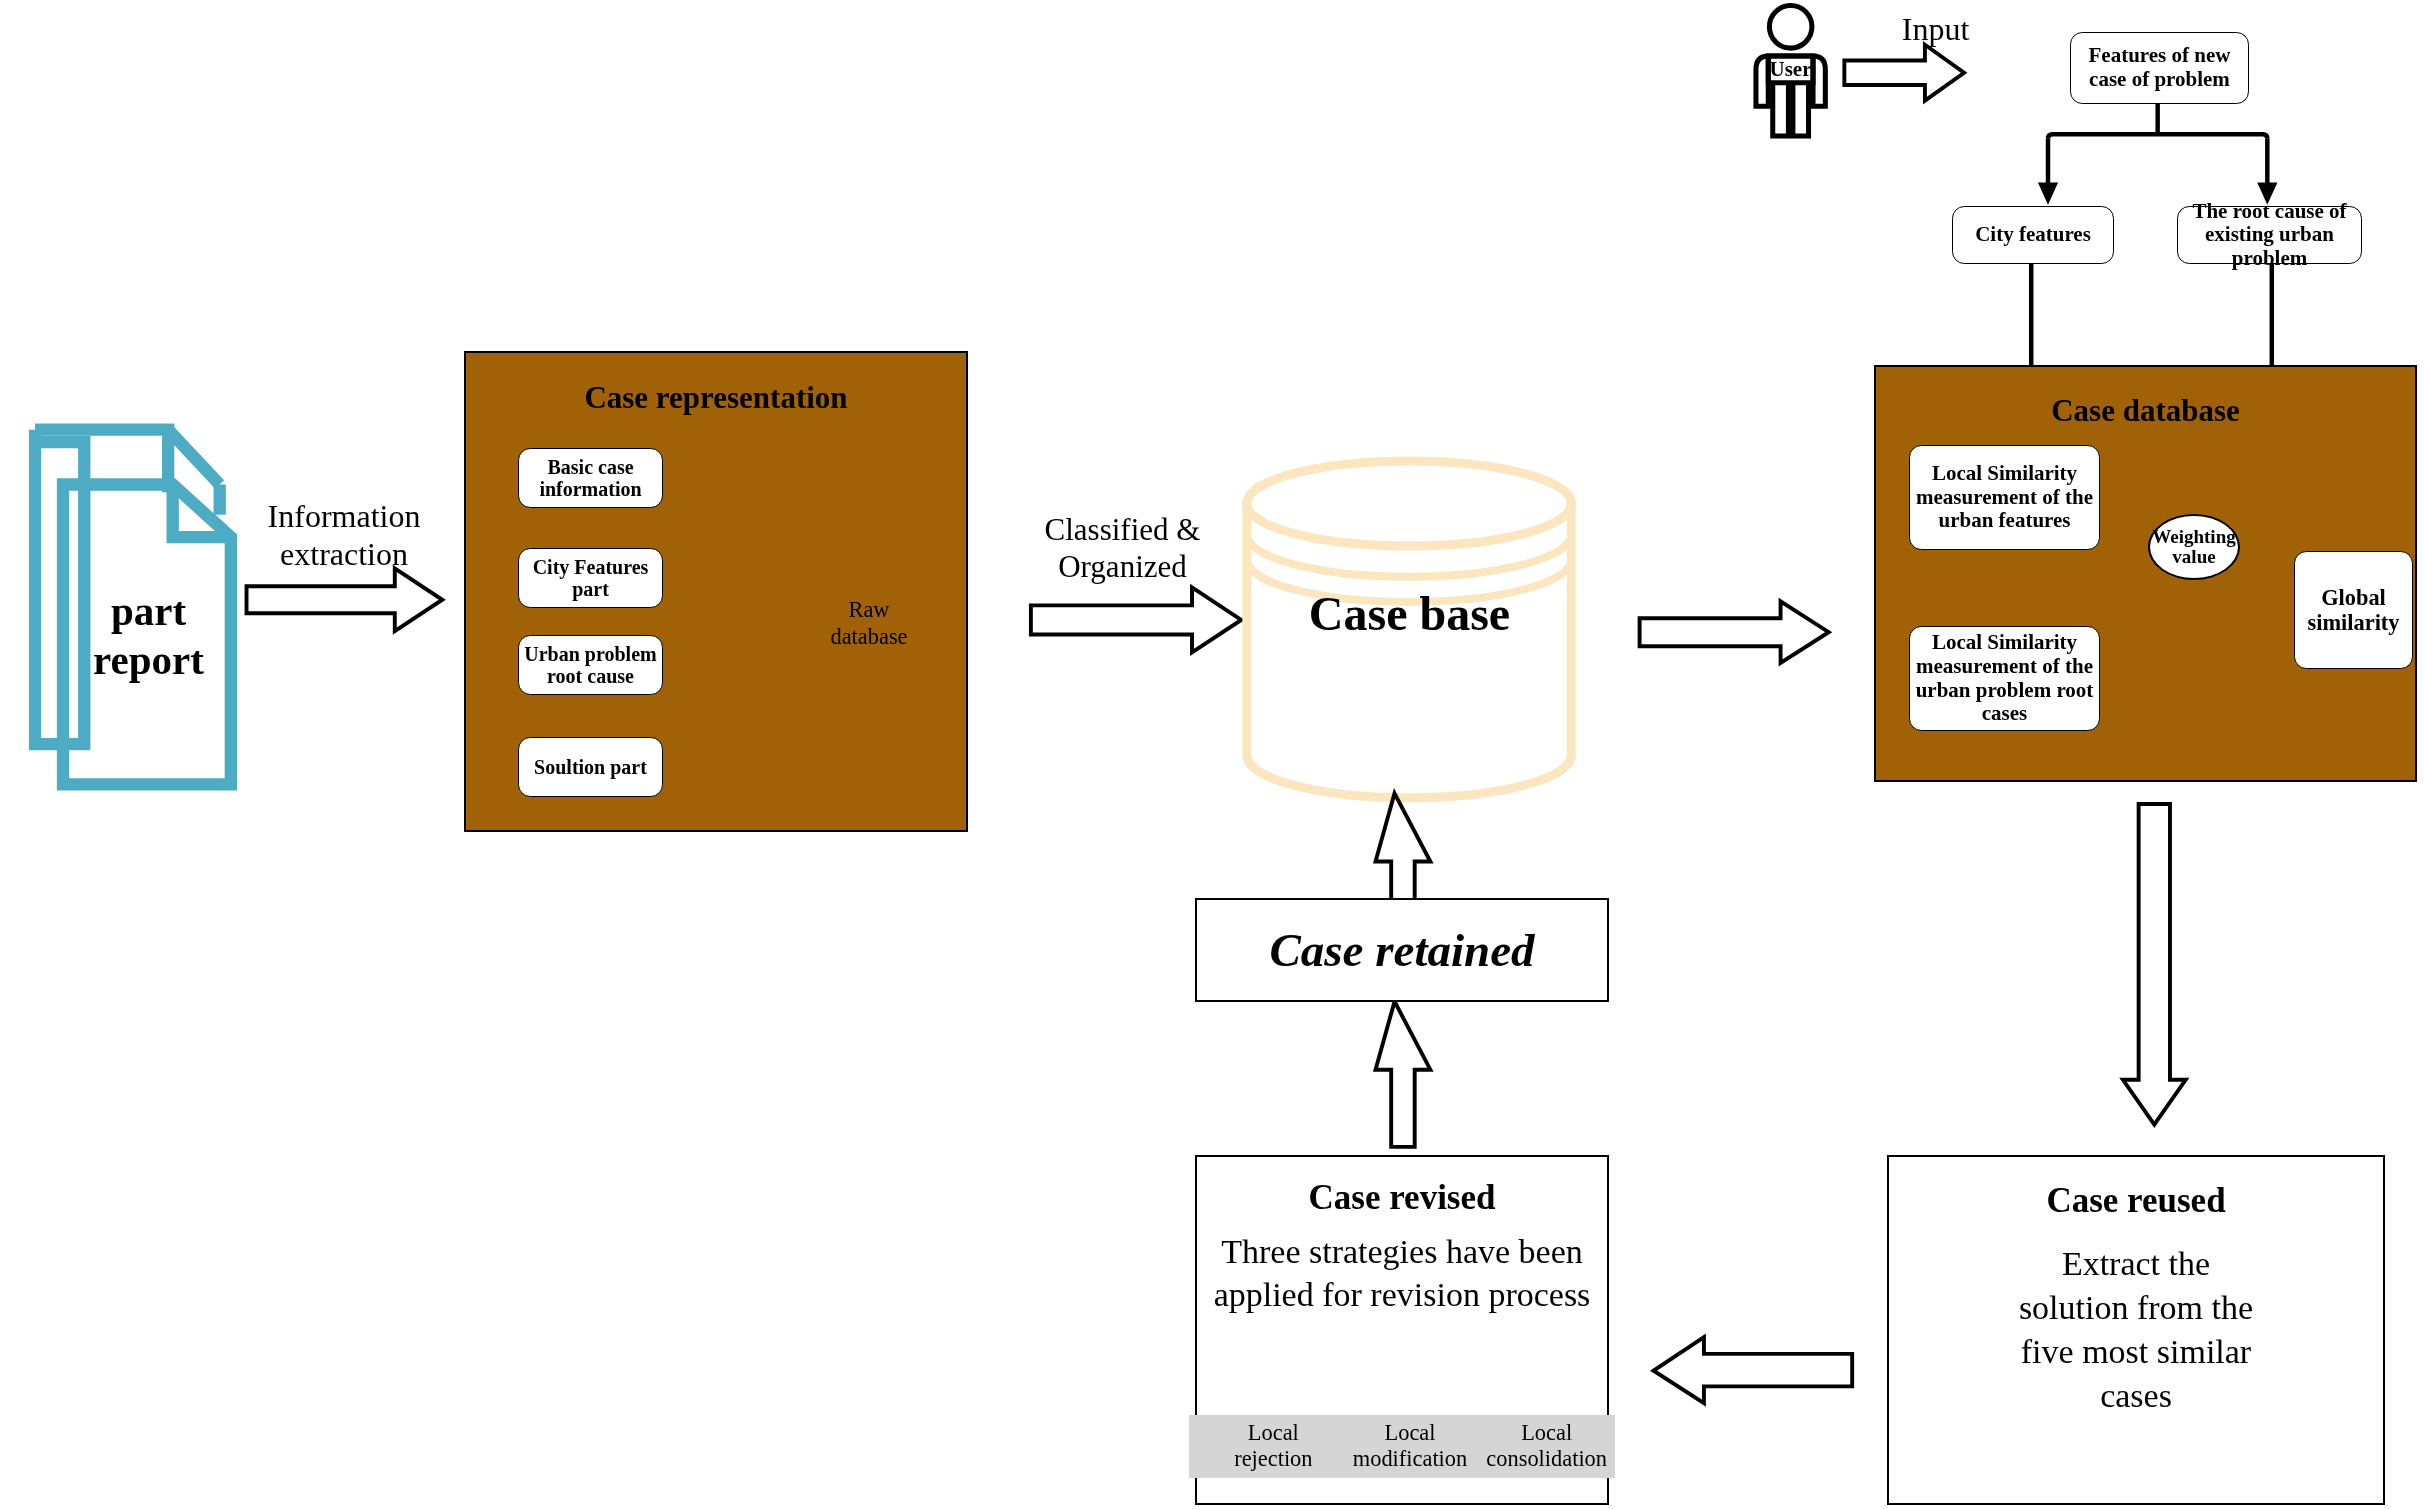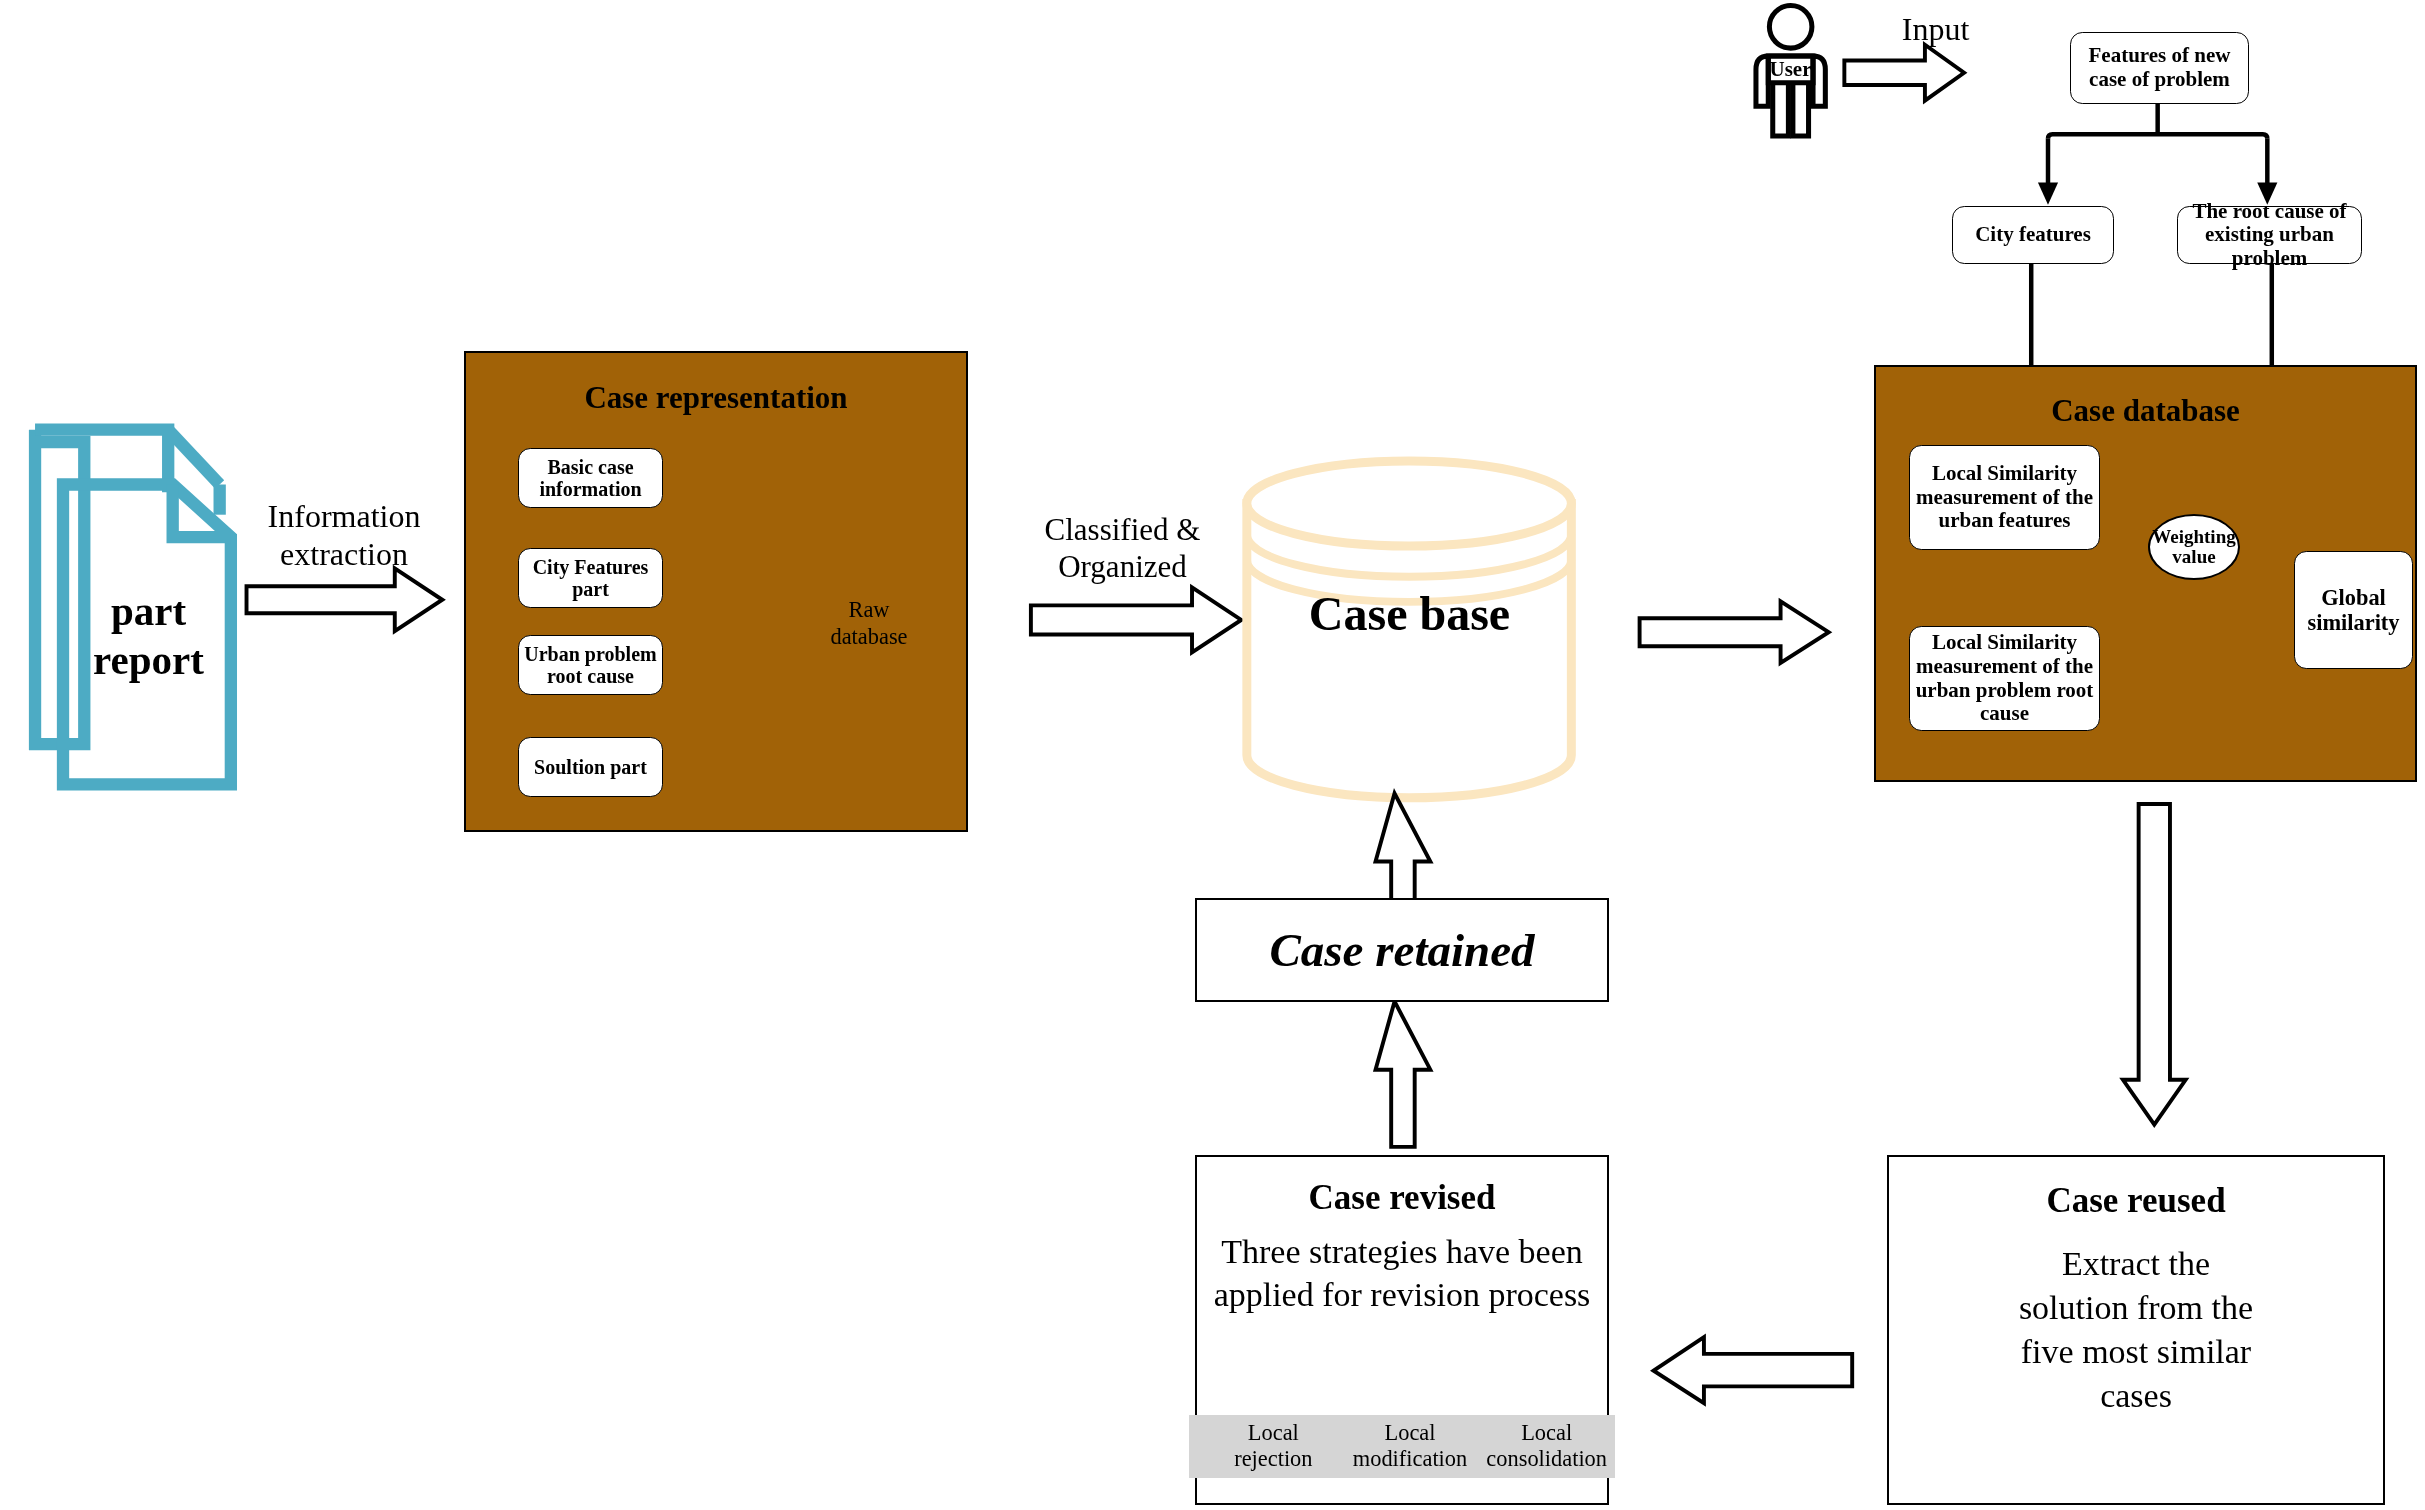--- a/index.html
+++ b/index.html
@@ -239,21 +239,21 @@
 
   <div class="abs panel" style="left:1874px;top:365px;width:543px;height:417px;">
     <div class="panel-title" style="top:26px;font-size:31px;">Case database</div>
   </div>
 
   <div class="abs rbox" style="left:1909px;top:445px;width:191px;height:105px;font-size:21px;">
     <span>Local Similarity measurement of the urban features</span>
   </div>
 
   <div class="abs rbox" style="left:1909px;top:626px;width:191px;height:105px;font-size:21px;">
-    <span>Local Similarity measurement of the urban problem root cause</span>
+    <span>Local Similarity measurement of the urban problem root cases</span>
   </div>
 
   <div class="abs ellipse" style="left:2148px;top:514px;width:92px;height:66px;font-size:19px;">
     <span>Weighting value</span>
   </div>
 
   <div class="abs rbox" style="left:2294px;top:551px;width:119px;height:118px;font-size:22.4px;">
     <span>Global similarity</span>
   </div>
 

